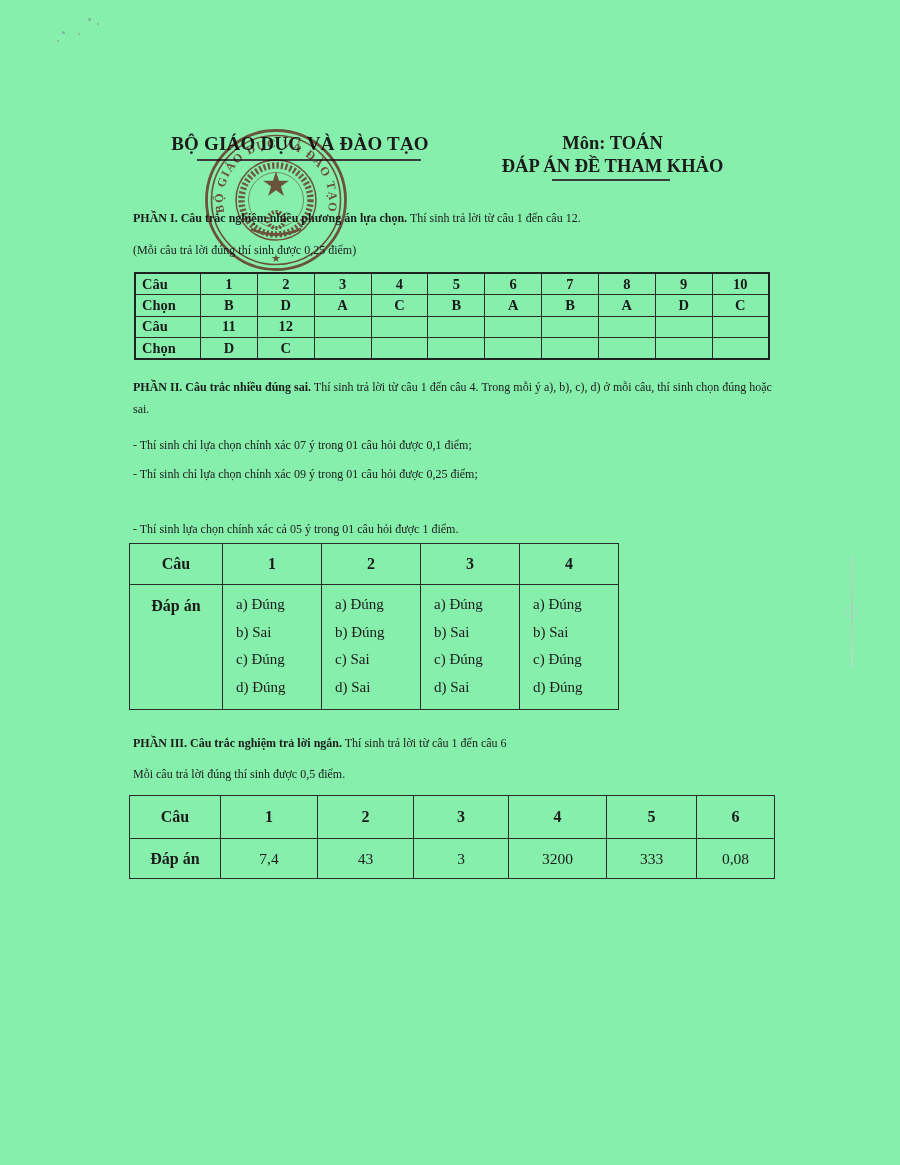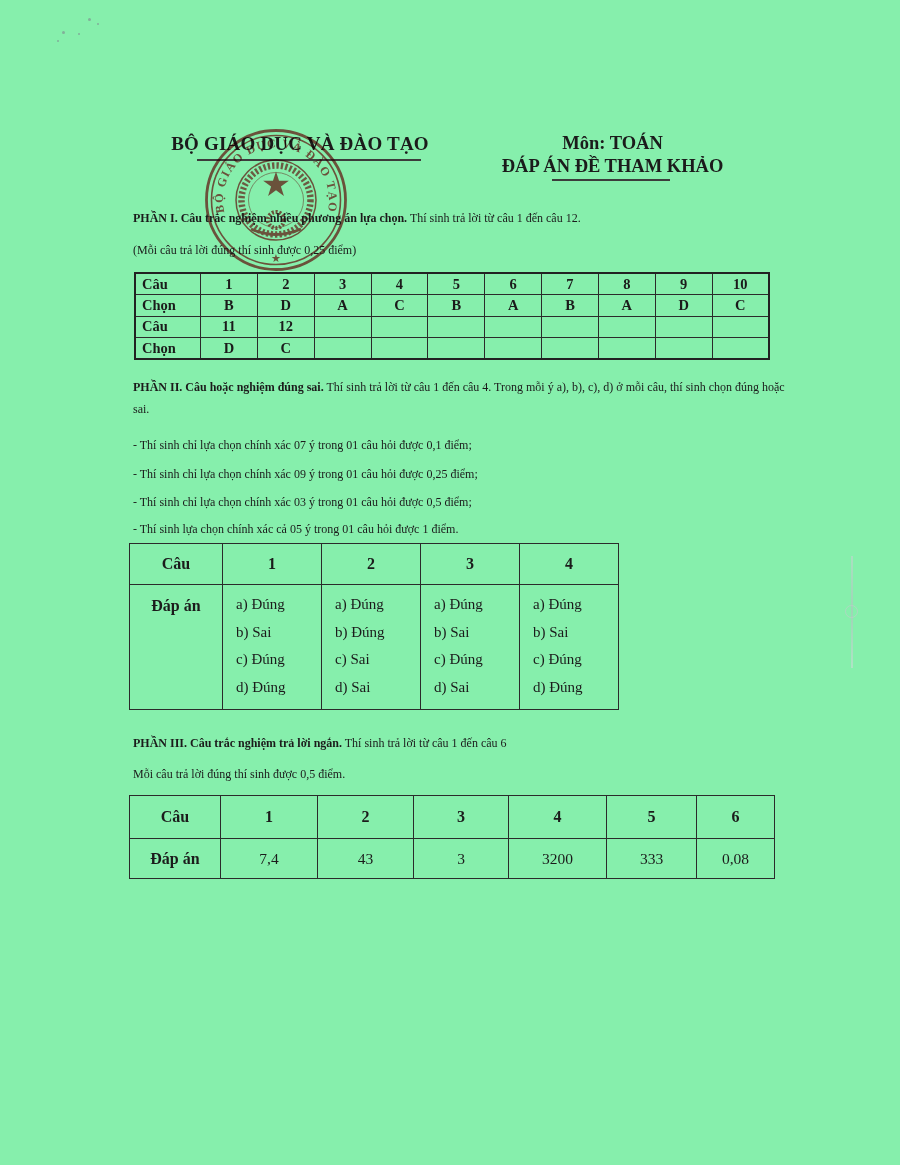--- a/index.html
+++ b/index.html
@@ -140,25 +140,24 @@
       <td></td>
       <td></td>
       <td></td>
       <td></td>
       <td></td>
     </tr>
   </tbody>
     </table>
 
   <div class="para" style="left:133px;top:376px;width:652px;line-height:22px;">
-    <span class="b">PHẦN II. Câu hoặc nghiệm đúng sai.</span><span> Thí sinh trả lời từ câu 1 đến câu 4. Trong mỗi ý a), b), c), d) ở mỗi câu, thí sinh chọn đúng hoặc sai.</span>
+    <span class="b">PHẦN II. Câu trắc nhiều đúng sai.</span><span> Thí sinh trả lời từ câu 1 đến câu 4. Trong mỗi ý a), b), c), d) ở mỗi câu, thí sinh chọn đúng hoặc sai.</span>
   </div>
   <div class="para" style="left:133px;top:435px;width:620px;">- Thí sinh chỉ lựa chọn chính xác 07 ý trong 01 câu hỏi được 0,1 điểm;</div>
   <div class="para" style="left:133px;top:464px;width:620px;">- Thí sinh chỉ lựa chọn chính xác 09 ý trong 01 câu hỏi được 0,25 điểm;</div>
-  <div class="para" style="left:133px;top:492px;width:620px;">- Thí sinh chỉ lựa chọn chính xác 03 ý trong 01 câu hỏi được 0,5 điểm;</div>
   <div class="para" style="left:133px;top:519px;width:620px;">- Thí sinh lựa chọn chính xác cả 05 ý trong 01 câu hỏi được 1 điểm.</div>
 
   <table class="t2">
     <tbody>
         <tr>
       <td class="hd lblcol">Câu</td>
       <td class="hd anscol">1</td>
       <td class="hd anscol">2</td>
       <td class="hd anscol">3</td>
       <td class="hd anscol">4</td>

